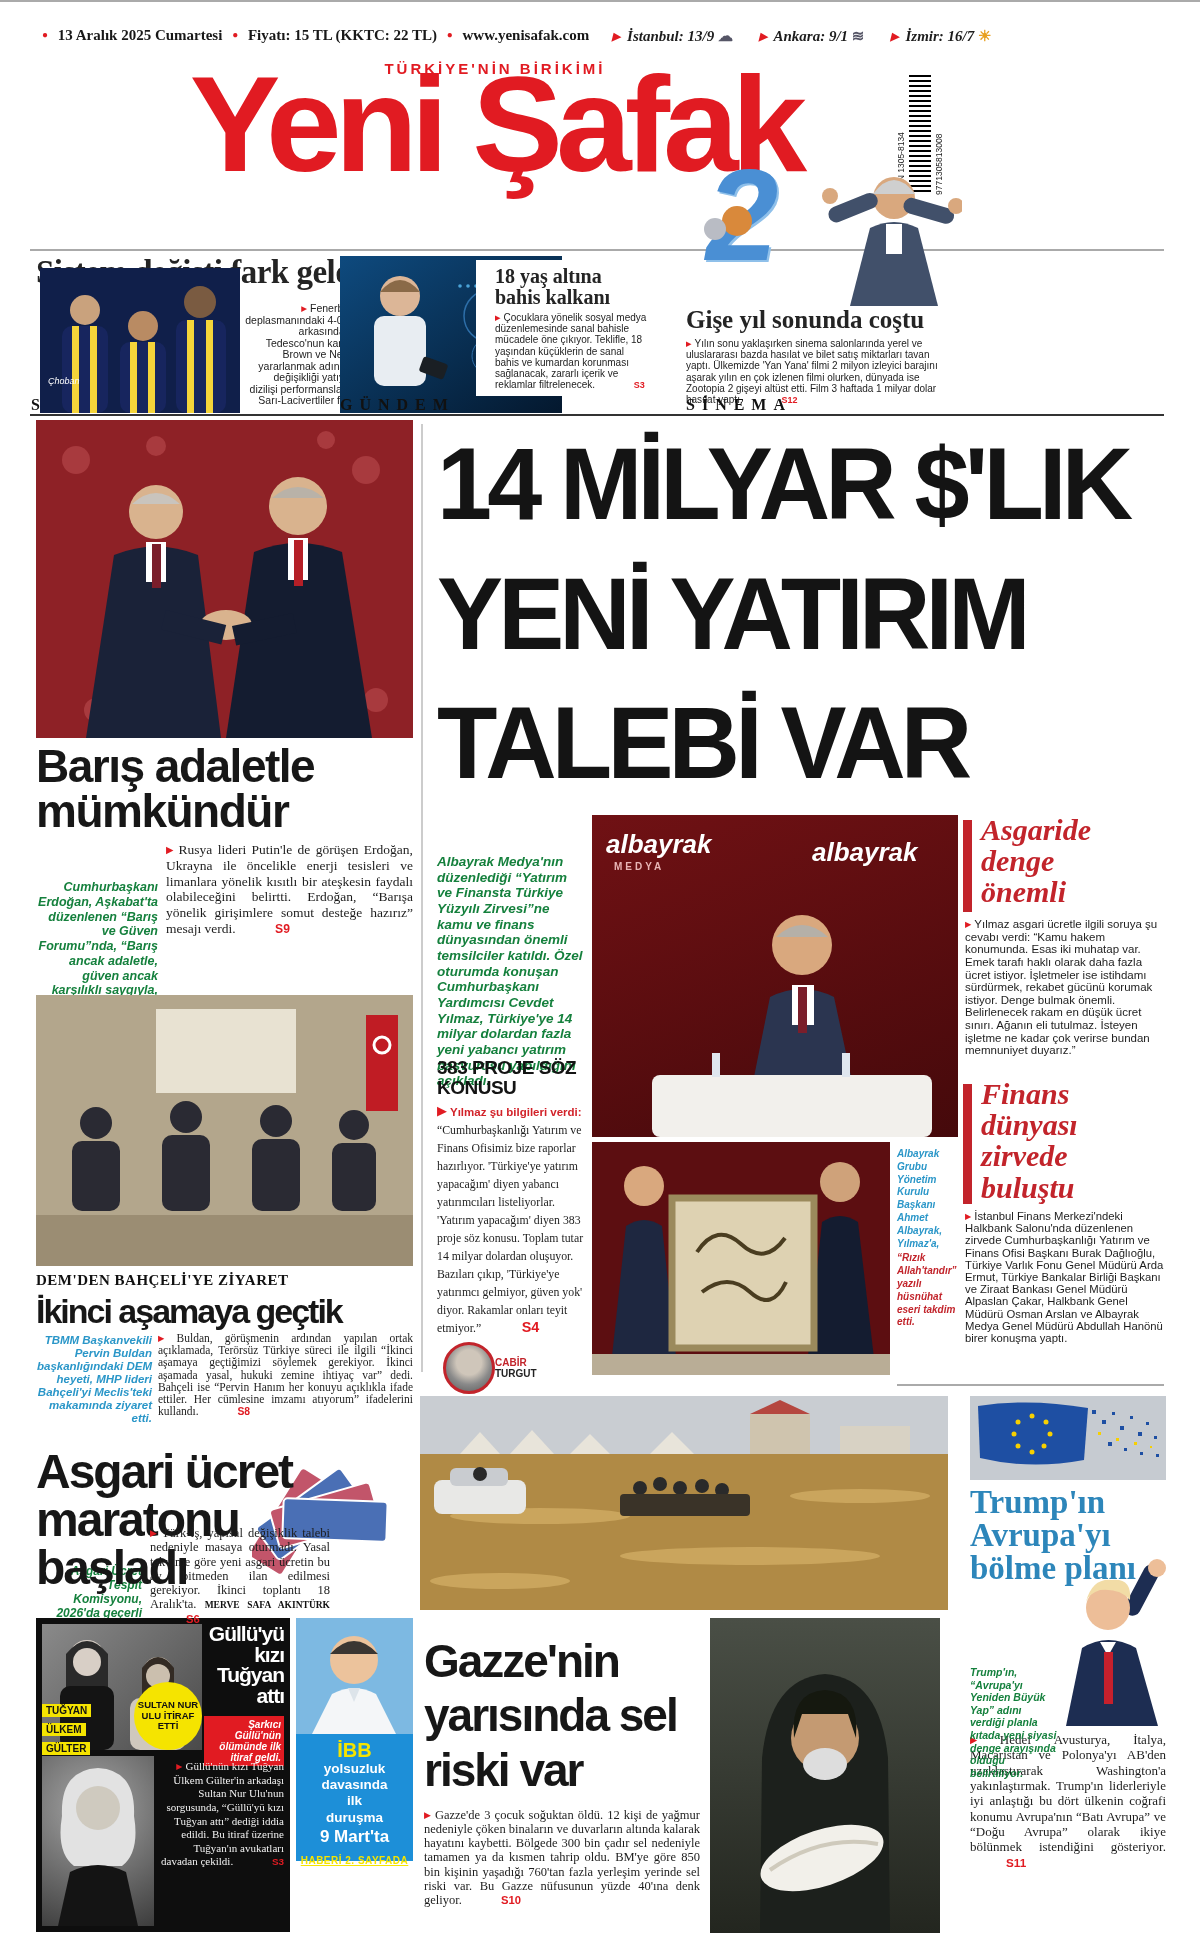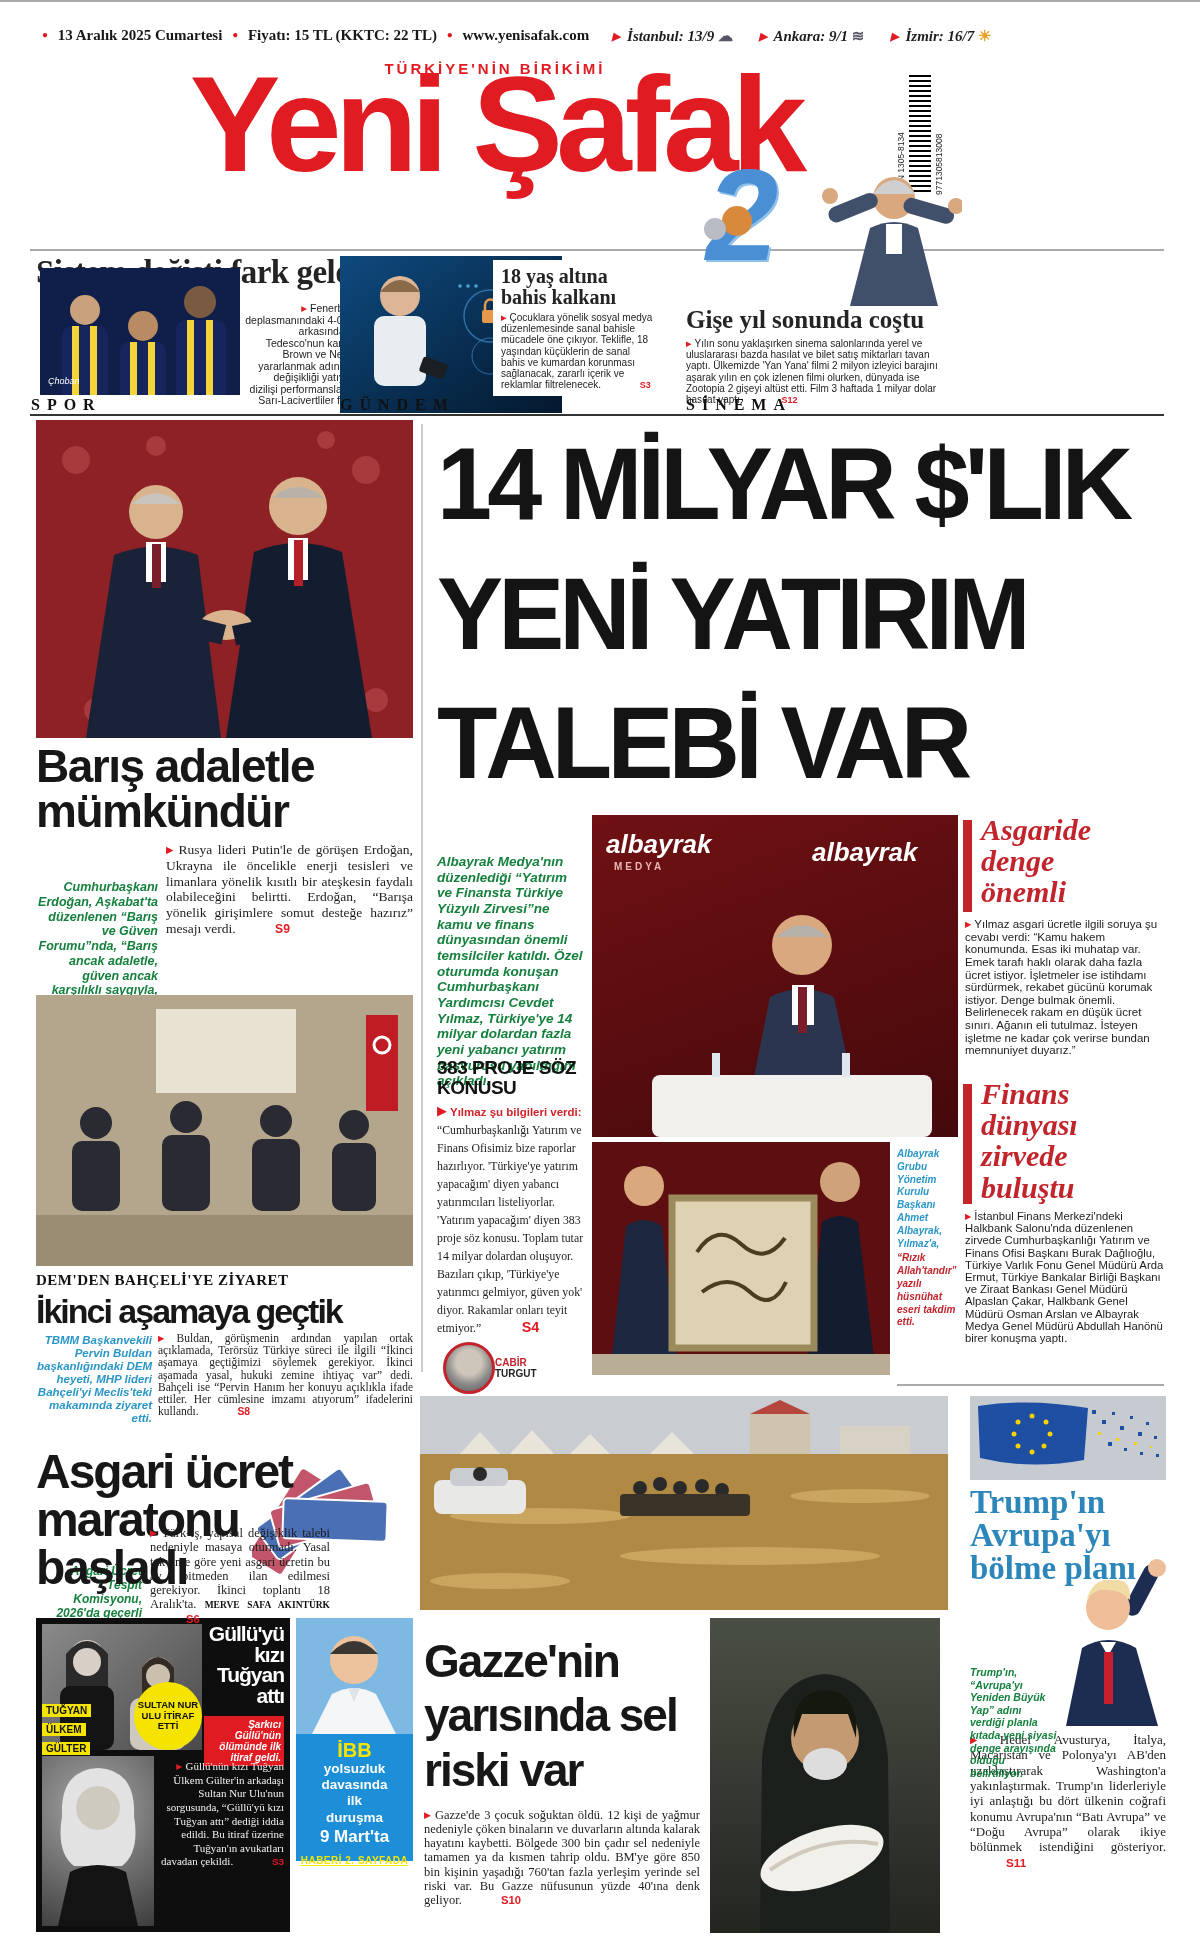--- a/index.html
+++ b/index.html
@@ -97,21 +97,21 @@
       <circle cx="136" cy="48" r="8" fill="#d9a87e"></circle>
     </svg>
   </div>
 
   <div class="abs rule" style="left:30px;top:249px;width:1134px;height:2px;"></div>
 
   <div class="abs sh" style="left:36px;top:254px;width:377px;font-size:33px;white-space:nowrap;letter-spacing:-.5px;">Sistem değişti fark geldi</div>
   <div class="abs" style="left:244px;top:303px;width:169px;font-size:10.5px;line-height:1.1;text-align:right;font-weight:500;color:#222;">
     <span class="arr">▶</span><span>Fenerbahçe'nin Brann deplasmanındaki 4-0'lık galibiyetinin arkasında teknik direktör Tedesco'nun kanatlarda Kerem, Brown ve Nene'den daha iyi yararlanmak adına yaptığı sistem değişikliği yatıyor. Bu isimlerin dizilişi performanslarına yansıyınca Sarı-Lacivertliler farklı galip geldi.</span>
   </div>
-  <div class="abs ph" style="left:40px;top:268px;width:200px;height:127px;z-index:2;">
+  <div class="abs ph" style="left:40px;top:268px;width:200px;height:145px;z-index:2;">
     <svg width="200" height="145" viewBox="0 0 200 145">
       <rect width="200" height="145" fill="#101f4a"></rect>
       <circle cx="45" cy="42" r="15" fill="#c9a27d"></circle>
       <rect x="22" y="58" width="46" height="87" rx="10" fill="#17255e"></rect>
       <rect x="32" y="58" width="7" height="87" fill="#f5d43a"></rect>
         <rect x="50" y="58" width="7" height="87" fill="#f5d43a"></rect>
       <circle cx="103" cy="58" r="15" fill="#b98b63"></circle>
       <rect x="80" y="74" width="46" height="71" rx="10" fill="#17255e"></rect>
       <rect x="90" y="74" width="7" height="71" fill="#f5d43a"></rect>
         <rect x="108" y="74" width="7" height="71" fill="#f5d43a"></rect>
@@ -143,21 +143,21 @@
       <path d="M40 36 Q60 12 80 36 Z" fill="#8a6a48"></path>
       <rect x="34" y="60" width="52" height="70" rx="10" fill="#e8edf2"></rect>
       <rect x="84" y="100" width="26" height="16" rx="3" transform="rotate(20 84 100)" fill="#1a1f24"></rect>
       <circle cx="120" cy="30" r="1.8" fill="#4aa3d8"></circle>
         <circle cx="128" cy="30" r="1.8" fill="#4aa3d8"></circle>
         <circle cx="136" cy="30" r="1.8" fill="#4aa3d8"></circle>
       <circle cx="190" cy="120" r="1.8" fill="#4aa3d8"></circle>
         <circle cx="198" cy="120" r="1.8" fill="#4aa3d8"></circle>
     </svg>
   </div>
-  <div class="abs" style="left:493px;top:260px;width:152px;background:#fff;padding:6px 8px;z-index:3;">
+  <div class="abs" style="left:476px;top:260px;width:152px;background:#fff;padding:6px 19px;z-index:3;">
     <div class="sh" style="font-size:20px;line-height:1.05;">18 yaş altına bahis kalkanı</div>
     <div style="font-size:10px;line-height:1.12;margin-top:4px;font-weight:500;">
       <span class="arr">▶</span><span>Çocuklara yönelik sosyal medya düzenlemesinde sanal bahisle mücadele öne çıkıyor. Teklifle, 18 yaşından küçüklerin de sanal bahis ve kumardan korunması sağlanacak, zararlı içerik ve reklamlar filtrelenecek.</span>
       <span class="pref">S3</span>
     </div>
   </div>
 
   <div class="abs sh" style="left:686px;top:306px;font-size:25px;white-space:nowrap;">Gişe yıl sonunda coştu</div>
   <div class="abs" style="left:686px;top:338px;width:258px;font-size:10px;line-height:1.12;font-weight:500;">
     <span class="arr">▶</span><span>Yılın sonu yaklaşırken sinema salonlarında yerel ve uluslararası bazda hasılat ve bilet satış miktarları tavan yaptı. Ülkemizde 'Yan Yana' filmi 2 milyon izleyici barajını aşarak yılın en çok izlenen filmi olurken, dünyada ise Zootopia 2 gişeyi altüst etti. Film 3 haftada 1 milyar dolar hasılat yaptı.</span>

